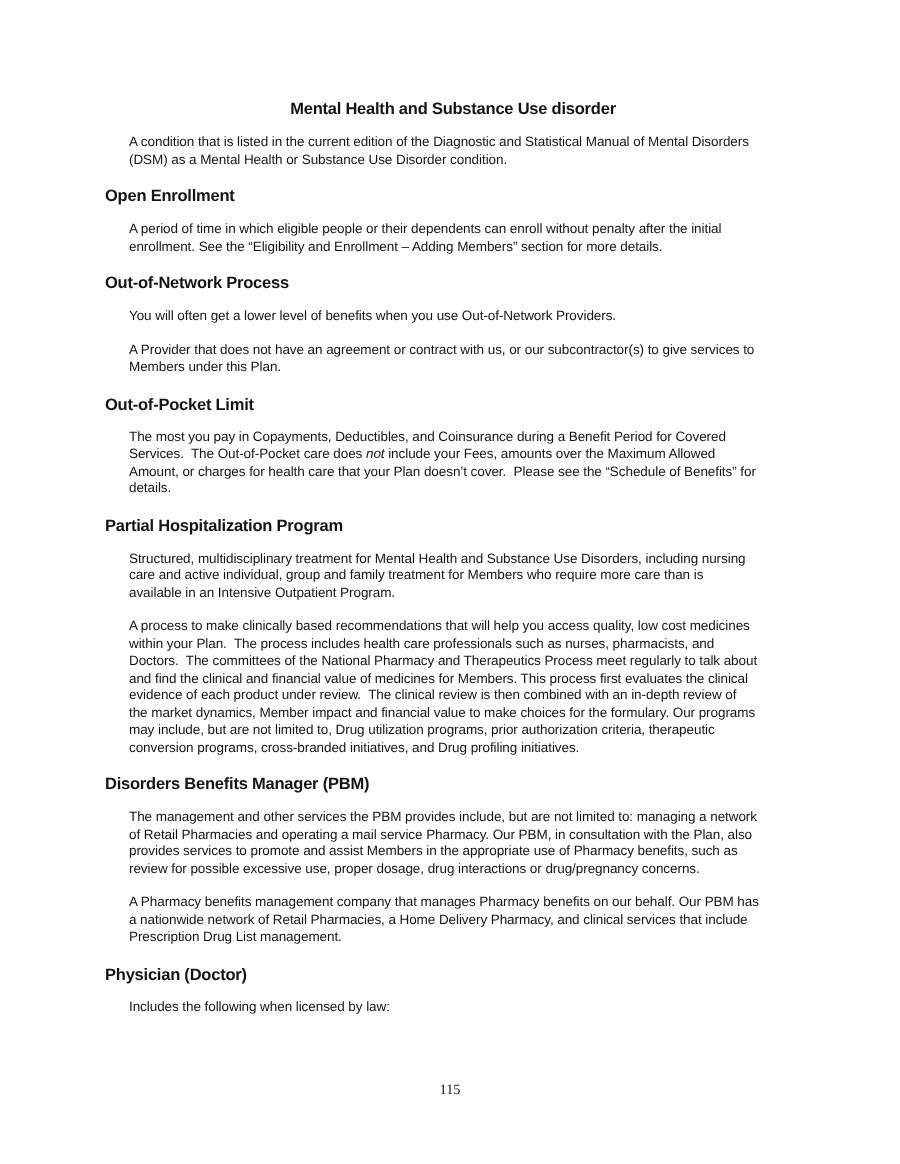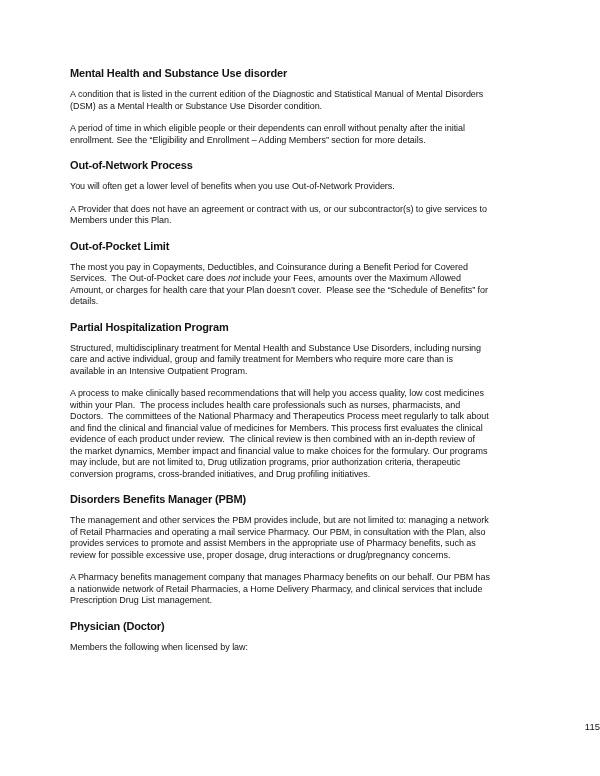--- a/index.html
+++ b/index.html
@@ -25,53 +25,56 @@
   }
   h2.sec-heading {
     font-size: 11px;
     line-height: 14px;
     font-weight: bold;
     letter-spacing: -0.15px;
     margin: 12px 0 9px 0;
   }
   h2.sec-heading.first {
     margin-top: 0;
+    text-align: center;
   }
   p.sec-para {
     font-size: 9px;
     line-height: 11.5px;
     letter-spacing: -0.05px;
-    margin: 0 0 11px 0;
+    margin: 0 0 11px 16px;
     white-space: pre;
   }
   .em-bi {
     font-weight: normal;
     font-style: italic;
   }
   .footer {
     position: absolute;
     top: 721px;
     left: 0;
     width: 100%;
-    text-align: right;
+    text-align: center;
     font-size: 9.5px;
     line-height: 12px;
     color: #141414;
+    font-family: Liberation Serif, serif;
   }
 </style>
 </head>
 <body>
 
 <div class="page">
   <div class="content">
 
     <h2 class="sec-heading first">Mental Health and Substance Use disorder</h2>
     <p class="sec-para">A condition that is listed in the current edition of the Diagnostic and Statistical Manual of Mental Disorders
 (DSM) as a Mental Health or Substance Use Disorder condition.</p>
 
+    <h2 class="sec-heading">Open Enrollment</h2>
     <p class="sec-para">A period of time in which eligible people or their dependents can enroll without penalty after the initial
 enrollment. See the “Eligibility and Enrollment – Adding Members” section for more details.</p>
 
     <h2 class="sec-heading">Out-of-Network Process</h2>
     <p class="sec-para">You will often get a lower level of benefits when you use Out-of-Network Providers.</p>
     <p class="sec-para">A Provider that does not have an agreement or contract with us, or our subcontractor(s) to give services to
 Members under this Plan.</p>
 
     <h2 class="sec-heading">Out-of-Pocket Limit</h2>
     <p class="sec-para"><span>The most you pay in Copayments, Deductibles, and Coinsurance during a Benefit Period for Covered
@@ -96,18 +99,18 @@
     <h2 class="sec-heading">Disorders Benefits Manager (PBM)</h2>
     <p class="sec-para">The management and other services the PBM provides include, but are not limited to: managing a network
 of Retail Pharmacies and operating a mail service Pharmacy. Our PBM, in consultation with the Plan, also
 provides services to promote and assist Members in the appropriate use of Pharmacy benefits, such as
 review for possible excessive use, proper dosage, drug interactions or drug/pregnancy concerns.</p>
     <p class="sec-para">A Pharmacy benefits management company that manages Pharmacy benefits on our behalf. Our PBM has
 a nationwide network of Retail Pharmacies, a Home Delivery Pharmacy, and clinical services that include
 Prescription Drug List management.</p>
 
     <h2 class="sec-heading">Physician (Doctor)</h2>
-    <p class="sec-para">Members the following when licensed by law:</p>
+    <p class="sec-para">Includes the following when licensed by law:</p>
 
   </div>
 
   <div class="footer">115</div>
 </div>
 
 </body></html>

